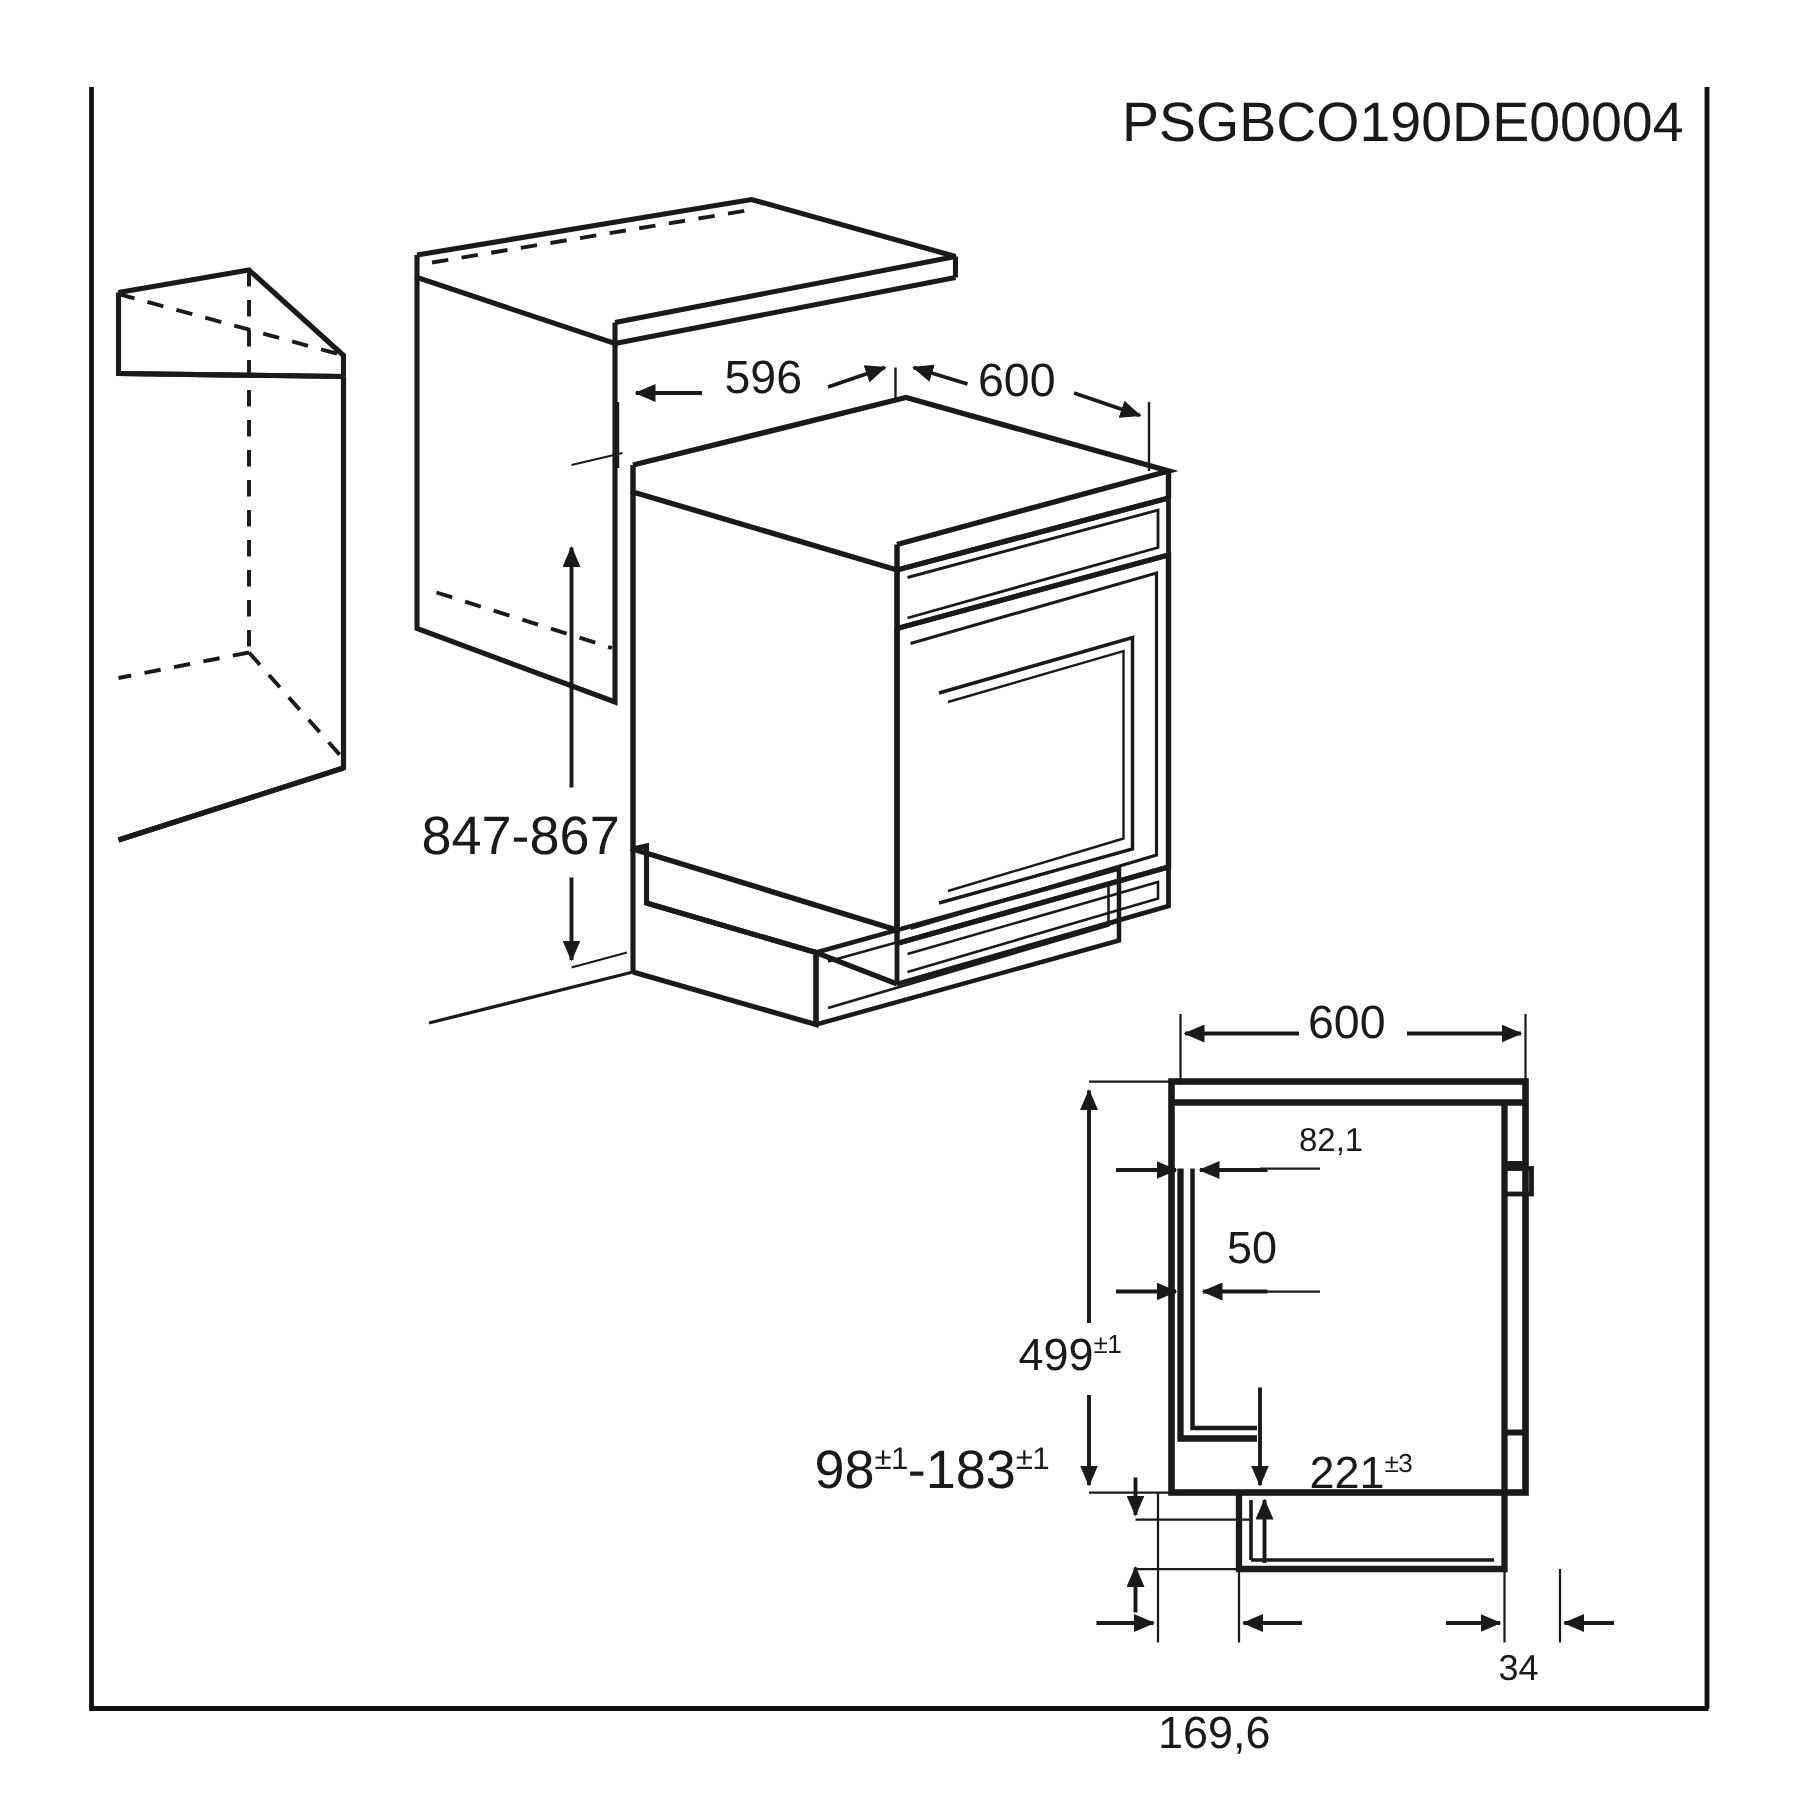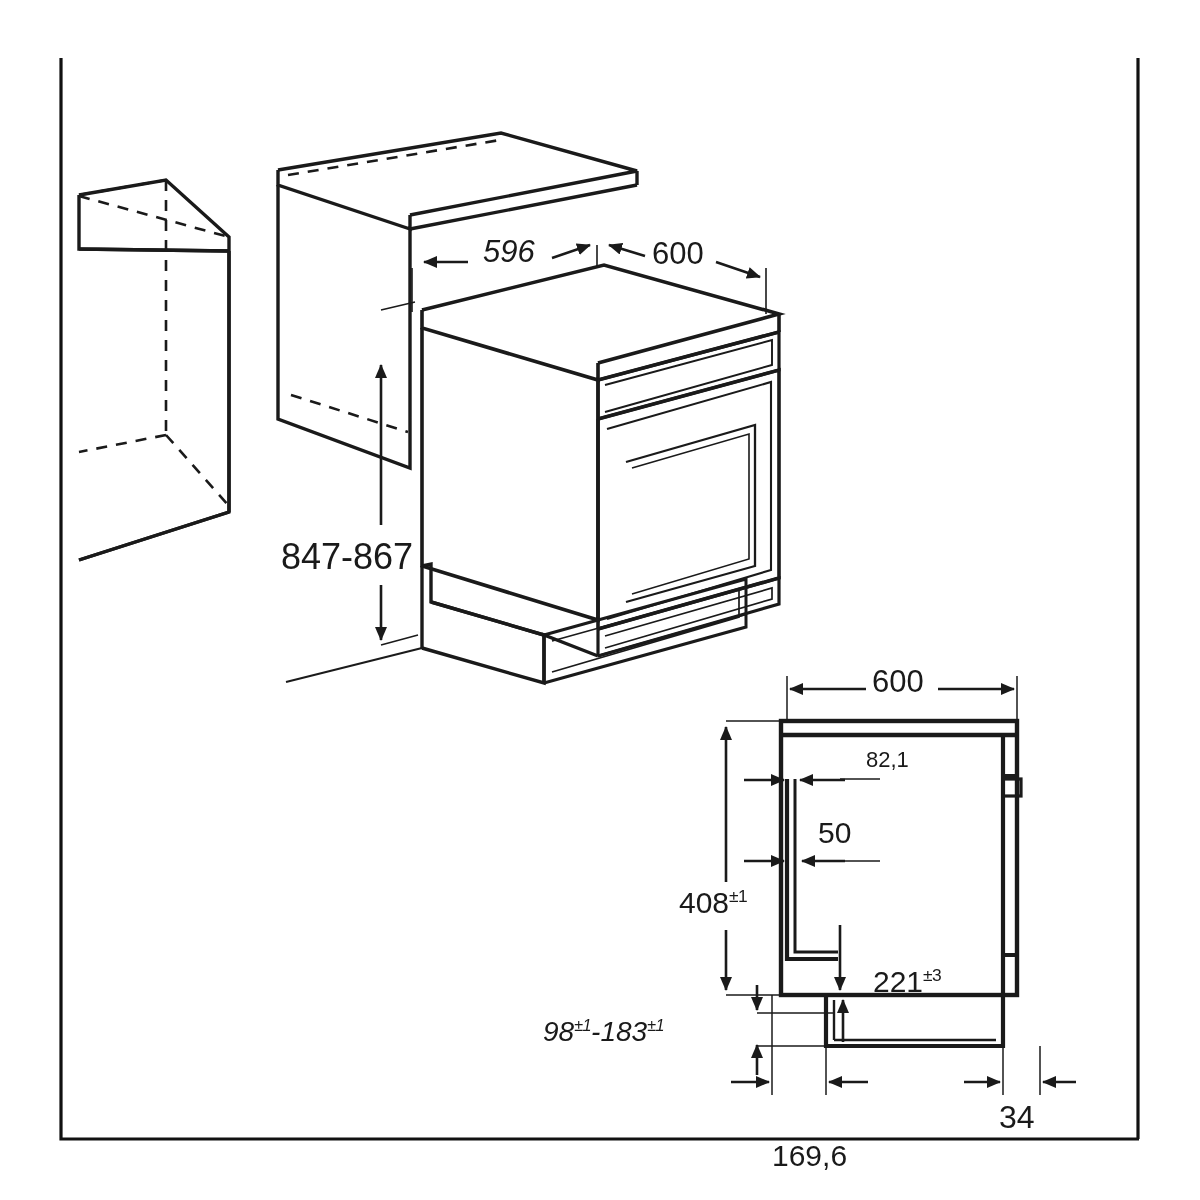--- a/index.html
+++ b/index.html
@@ -38,31 +38,31 @@
   .lbl sup {
     font-size: 0.58em;
     vertical-align: super;
     letter-spacing: -0.5px;
   }
   #title-label {
     font-size: 37px;
     left: 748px;
     top: 63px;
   }
-  #dim-596 { font-size: 31px; left: 483px; top: 236px; font-style: italic; }
+  #dim-596 { font-size: 31px; left: 483px; top: 236px; }
   #dim-600-top { font-size: 31px; left: 652px; top: 238px; }
   #dim-847-867 { font-size: 36px; left: 281px; top: 539px; }
   #dim-600-front { font-size: 31px; left: 872px; top: 666px; }
   #dim-82-1 { font-size: 22px; left: 818px; top: 749px; margin-left: 48px; }
   #dim-31 { font-size: 30px; left: 818px; top: 818px; }
   #dim-752 { font-size: 30px; left: 679px; top: 888px; }
   #dim-221 { font-size: 30px; left: 849px; top: 967px; margin-left: 24px; }
-  #dim-98-183 { font-size: 28px; left: 543px; top: 1017px; font-style: italic; }
+  #dim-98-183 { font-size: 36px; left: 543px; top: 962px; }
   #dim-169-6 { font-size: 30px; left: 772px; top: 1101px; margin-top: 40px; }
-  #dim-34 { font-size: 32px; left: 999px; top: 1101px; text-align: center; }
+  #dim-34 { font-size: 24px; left: 999px; top: 1101px; text-align: center; }
 </style>
 </head>
 <body>
 
 <div id="sheet">
 
   <svg class="drawing" viewBox="0 0 1200 1200">
     <defs>
       <marker id="arrHead" markerWidth="14" markerHeight="12" refX="13" refY="6" orient="auto" markerUnits="userSpaceOnUse">
         <path d="M0,0 L14,6 L0,12 Z" fill="#1a1a1a"></path>
@@ -234,34 +234,35 @@
       <line x1="843" y1="1042" x2="843" y2="1000" marker-end="url(#arrHead)"></line>
 
       <line x1="731" y1="1082" x2="769" y2="1082" marker-end="url(#arrHead)"></line>
       <line x1="868" y1="1082" x2="829" y2="1082" marker-end="url(#arrHead)"></line>
 
       <line x1="964" y1="1082" x2="1000" y2="1082" marker-end="url(#arrHead)"></line>
       <line x1="1076" y1="1082" x2="1043" y2="1082" marker-end="url(#arrHead)"></line>
     </g>
   </svg>
 
+  <div class="lbl" id="title-label">PSGBCO190DE00004</div>
 
   <div class="lbl" id="dim-596">596</div>
 
   <div class="lbl" id="dim-600-top">600</div>
 
   <div class="lbl" id="dim-847-867">847-867</div>
 
   <div class="lbl" id="dim-600-front">600</div>
 
   <div class="lbl" id="dim-82-1">82,1</div>
 
   <div class="lbl" id="dim-31">50</div>
 
-  <div class="lbl" id="dim-752"><span>408</span><sup>±1</sup></div>
+  <div class="lbl" id="dim-752"><span>499</span><sup>±1</sup></div>
 
   <div class="lbl" id="dim-221"><span>221</span><sup>±3</sup></div>
 
   <div class="lbl" id="dim-98-183"><span>98</span><sup>±1</sup><span>-</span><span>183</span><sup>±1</sup></div>
 
   <div class="lbl" id="dim-169-6">169,6</div>
 
   <div class="lbl" id="dim-34">34</div>
 
 </div>

